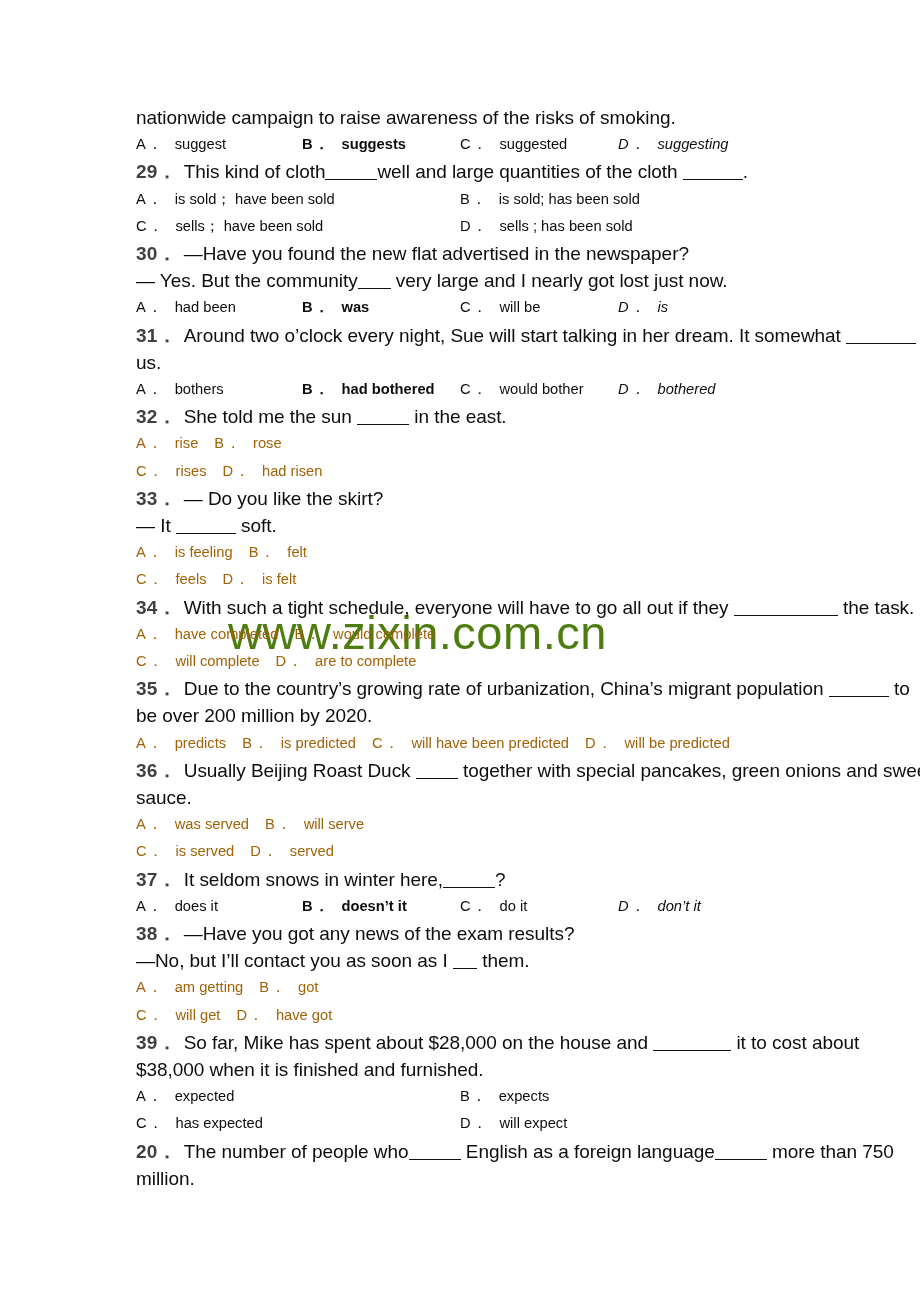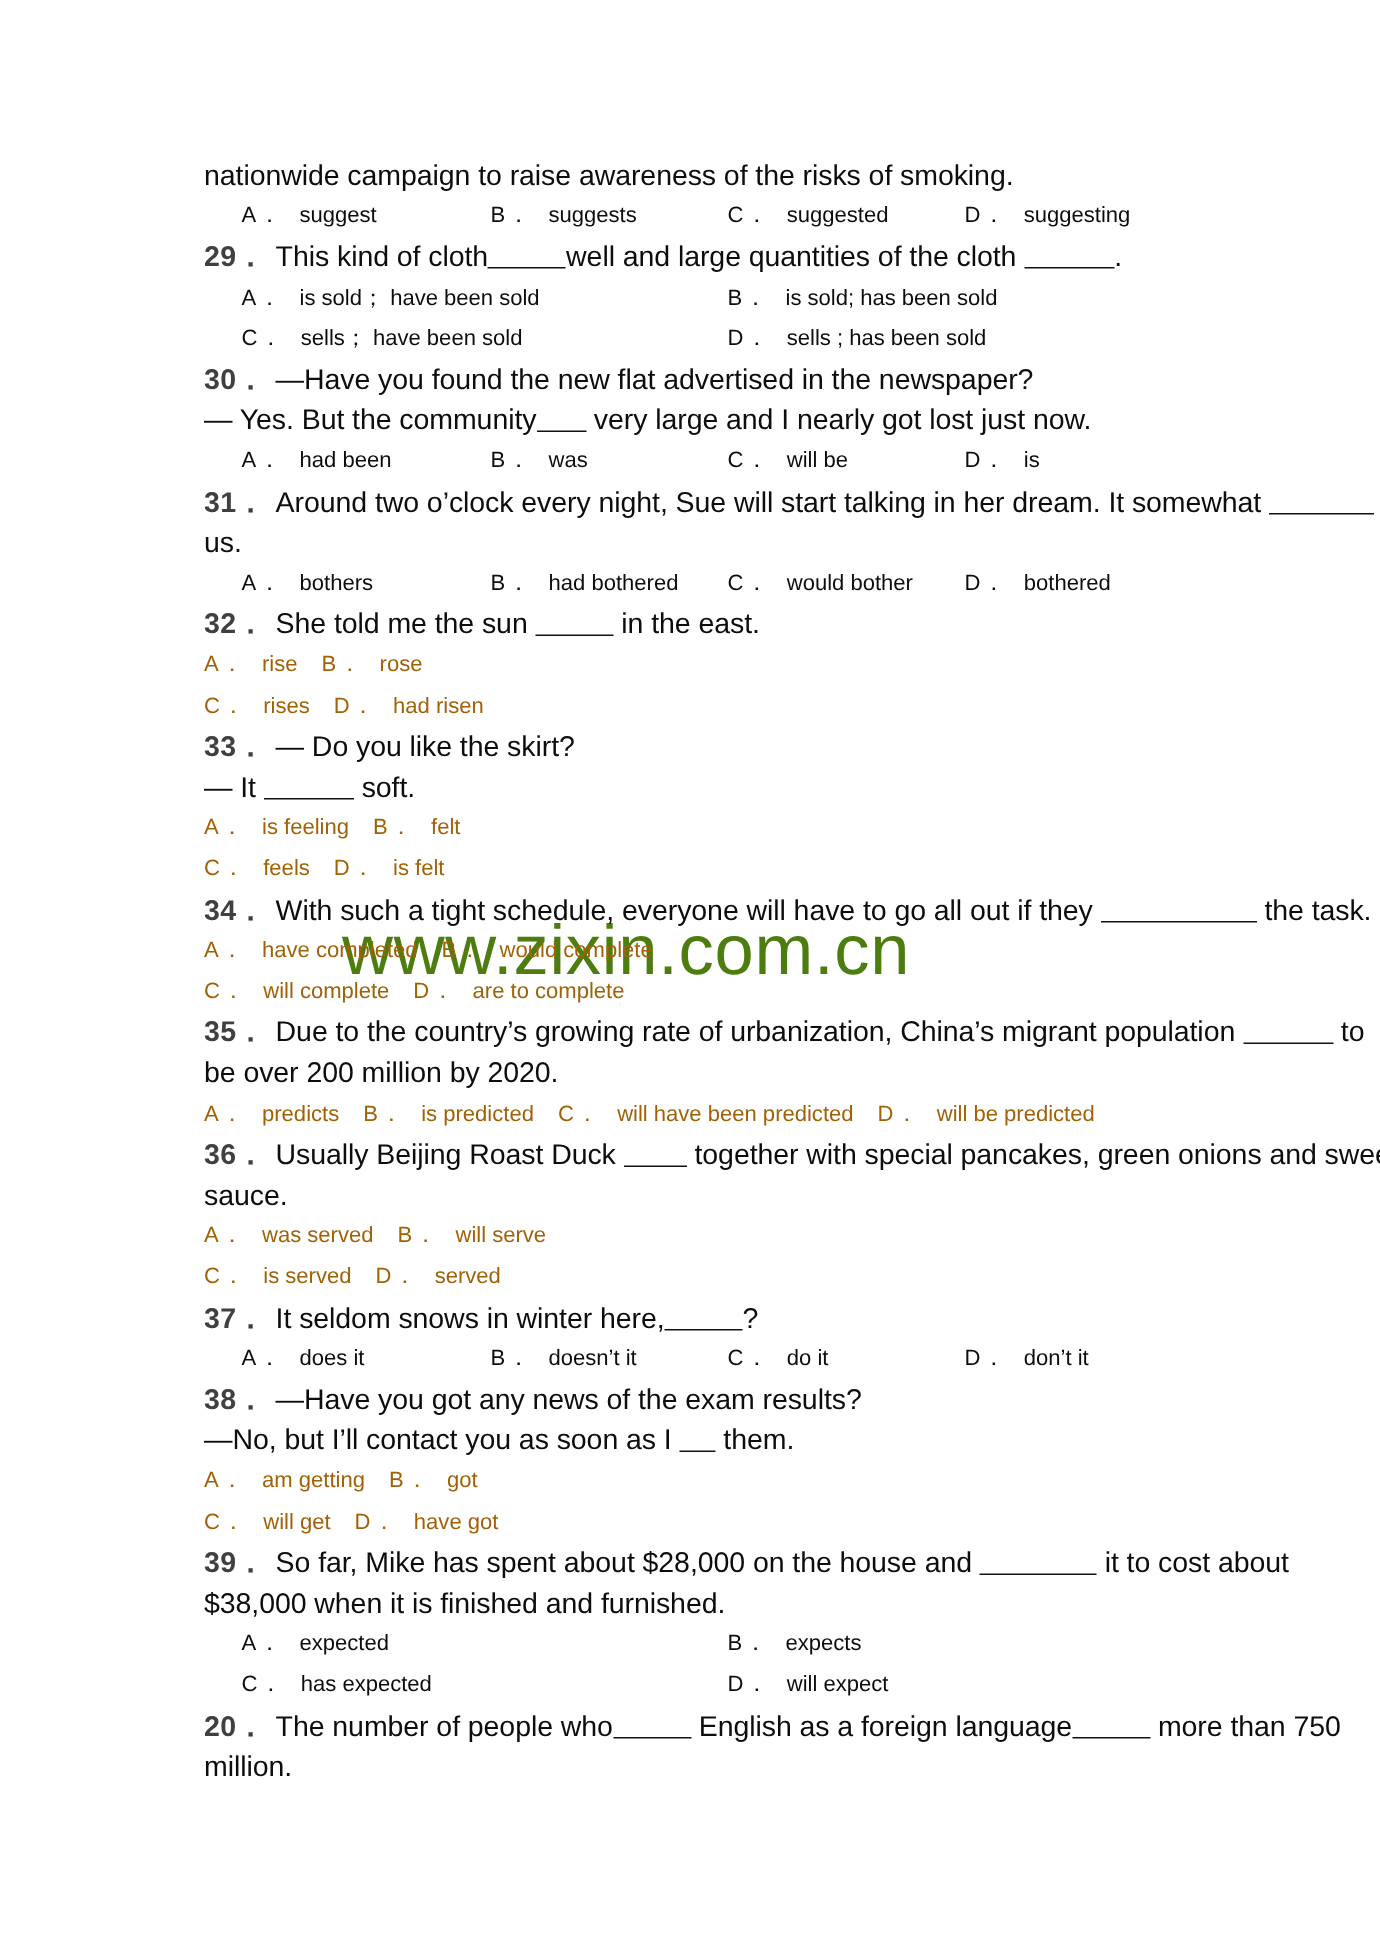--- a/index.html
+++ b/index.html
@@ -72,31 +72,30 @@
     line-height: 27.2px;
     white-space: nowrap;
     position: relative;
     height: 27.2px;
     color: #0d0d0d;
   }
   .opt {
     position: absolute;
     top: 0;
     white-space: nowrap;
-    margin-left: 25px;
   }
   .optlabel {
     letter-spacing: 1.6px;
   }
 
   
   .c1 { left: 0px; }
-  .c2 { left: 166px; }
+  .c2 { left: 166px; font-weight: bold; }
   .c3 { left: 324px; }
-  .c4 { left: 482px; }
+  .c4 { left: 482px; font-style: italic; }
   .half2 { left: 324px; }
 
   
   .opts-inline {
     font-size: 14.7px;
     line-height: 27.2px;
     white-space: nowrap;
     color: #a16207;
   }
   .gapS { display: inline-block; width: 11px; }

